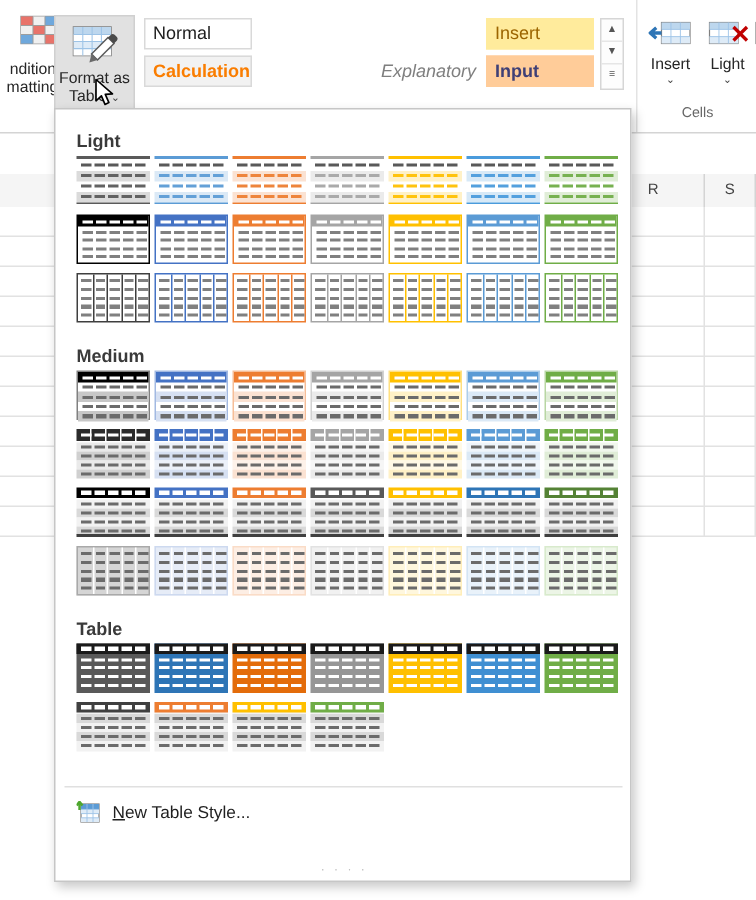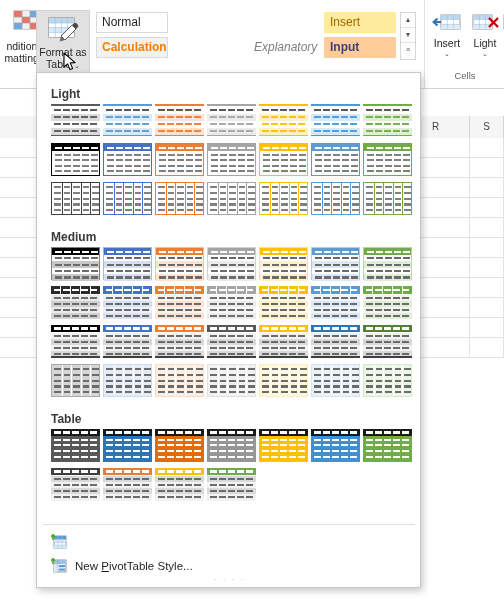--- a/index.html
+++ b/index.html
@@ -2116,38 +2116,25 @@
     <div class="dd-ico">
       <svg width="16" height="16" viewBox="0 0 16 16">
         <rect x="3" y="2" width="12" height="12" fill="#ffffff" stroke="#7f7f7f" stroke-width=".8"></rect>
         <rect x="3" y="2" width="12" height="3.6" fill="#5b9bd5"></rect>
         <rect x="3" y="5.6" width="12" height="2.8" fill="#deebf7"></rect>
         <rect x="3" y="11.2" width="12" height="2.8" fill="#deebf7"></rect>
         <path d="M7 2v12M11 2v12M3 5.6h12M3 8.4h12M3 11.2h12" stroke="#9dc3e6" stroke-width=".6" fill="none"></path>
         <path d="M2 6 L2 1 M0 3 L2 0.5 L4 3" stroke="#4ea72e" stroke-width="1.6" fill="none" stroke-linejoin="round"></path>
       </svg>
     </div>
-  </div>
-
-  <div class="dd-item" id="item-new-pivot" style="top: 481px;">
-    <div class="dd-ico">
-      <svg width="16" height="16" viewBox="0 0 16 16">
-        <rect x="3" y="2" width="12" height="12" fill="#ffffff" stroke="#7f7f7f" stroke-width=".8"></rect>
-        <rect x="3" y="2" width="12" height="3.6" fill="#9dc3e6"></rect>
-        <rect x="3" y="5.6" width="4" height="8.4" fill="#deebf7"></rect>
-        <rect x="8" y="7" width="6" height="2.2" fill="#5b9bd5"></rect>
-        <rect x="8" y="10.5" width="6" height="2.2" fill="#5b9bd5"></rect>
-        <path d="M3 5.6h12M7 2v12" stroke="#7f9fbf" stroke-width=".6" fill="none"></path>
-        <path d="M2 6 L2 1 M0 3 L2 0.5 L4 3" stroke="#4ea72e" stroke-width="1.6" fill="none" stroke-linejoin="round"></path>
-      </svg>
-    </div>
     <div class="dd-txt">
-      <span>New </span><u>P</u><span>ivotTable Style...</span>
+      <u>N</u><span>ew Table Style...</span>
     </div>
   </div>
+
 
   <div id="grip">· · · ·</div>
 </div>
 
 <div id="cursor">
   <svg width="14" height="20" viewBox="0 0 14 20">
     <path d="M1 1 L1 15.2 L4.6 11.9 L7 17.6 L9.6 16.4 L7.2 10.9 L12 10.6 Z" fill="#ffffff" stroke="#000000" stroke-width="1.1" stroke-linejoin="round"></path>
   </svg>
 </div>
 

